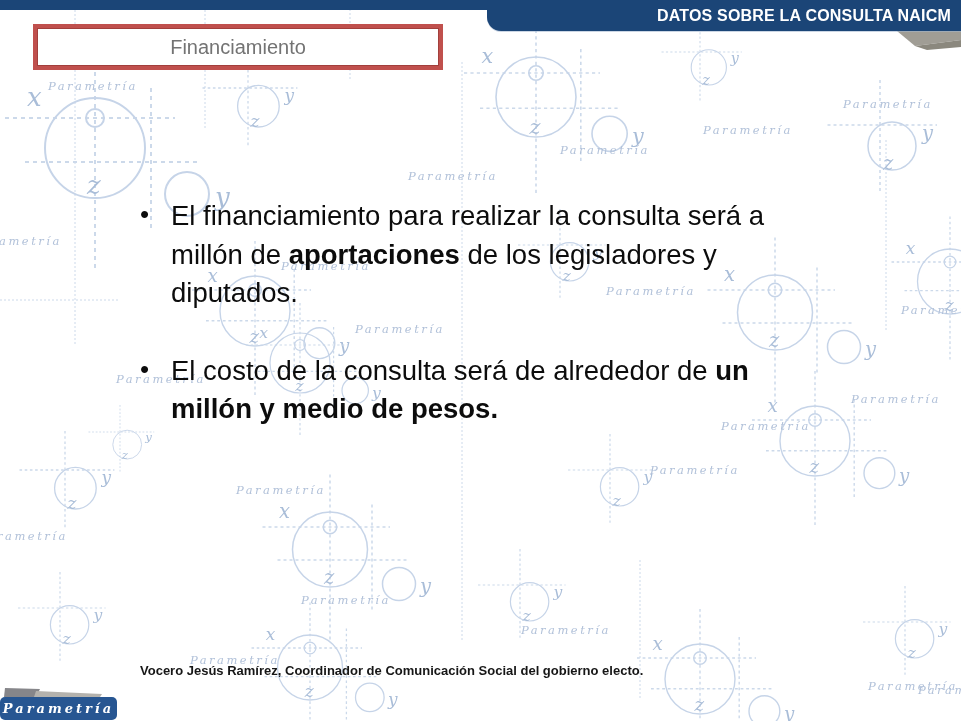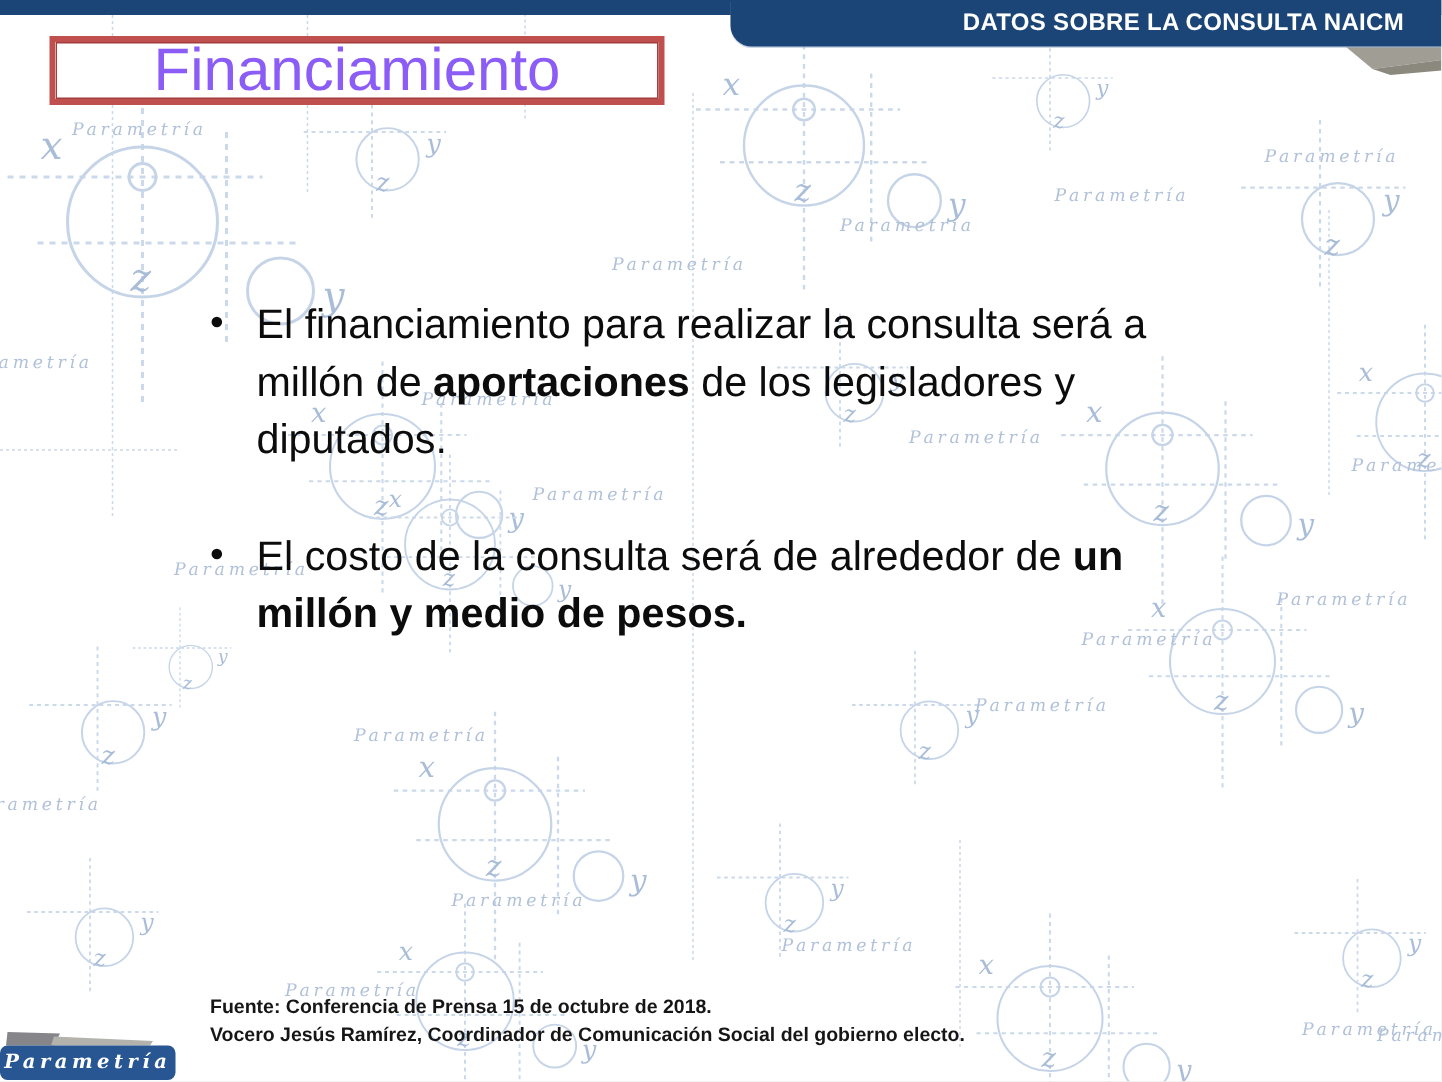--- a/index.html
+++ b/index.html
@@ -11,31 +11,31 @@
   #bg-svg{position:absolute;left:0;top:0;width:961px;height:721px;z-index:0;}
   .pl{stroke:#ccd9ea;stroke-width:1;stroke-dasharray:2 2;fill:none;}
   .pc{stroke:#c6d4e8;stroke-width:1;fill:none;}
   .pt{fill:#a9bdd8;font:italic 13px "DejaVu Serif",serif;}
   .wm{fill:#b1c1d9;font:italic 11.5px "DejaVu Serif",serif;letter-spacing:2.5px;}
   
   .top-strip{position:absolute;left:0;top:0;width:961px;height:10px;background:#1b4577;z-index:1;}
   .header-bar{
     position:absolute;left:487px;top:0;right:0;height:31px;background:#1b4577;z-index:2;
     border-radius:0 0 0 14px;display:flex;align-items:center;justify-content:flex-end;
-    padding-right:25px;box-sizing:border-box;box-shadow:0 1px 0 rgba(160,180,205,.55);
+    padding-right:10px;box-sizing:border-box;box-shadow:0 1px 0 rgba(160,180,205,.55);
   }
   .header-bar span{color:#ffffff;font-size:16px;font-weight:700;letter-spacing:.2px;}
   .corner-fold{position:absolute;right:0;top:31px;width:64px;height:22px;z-index:1;}
   
   .title-box{
     position:absolute;left:33px;top:24px;width:410px;height:46px;background:#fff;z-index:2;
     border:4px solid #c0504d;box-shadow:inset 0 0 0 1px #a23f3c;box-sizing:border-box;
     display:flex;align-items:center;justify-content:center;
   }
-  .title-box span{font-size:40px;color:#8b5cf6;}
+  .title-box span{font-size:20px;color:#737373;}
   
   .bullets{position:absolute;left:140px;top:197px;width:668px;z-index:2;}
   .bullet{position:relative;padding-left:31px;margin-bottom:39px;
     font-size:27.5px;line-height:38.5px;color:#0c0c0c;}
   .bullet .dot{position:absolute;left:0;top:-2px;font-size:26px;}
   .bullet b{font-weight:700;}
   
   .footer{position:absolute;left:140px;top:661px;z-index:2;
     font-size:13px;line-height:19px;font-weight:700;color:#161616;}
   
@@ -154,21 +154,20 @@
       <span class="dot">•</span>
       <span class="btext"><span>El financiamiento para realizar la consulta será a millón de </span><b>aportaciones</b><span> de los legisladores y diputados.</span></span>
     </div>
     <div class="bullet">
       <span class="dot">•</span>
       <span class="btext"><span>El costo de la consulta será de alrededor de </span><b>un millón y medio de pesos.</b><span></span></span>
     </div>
   </div>
 
   <div class="footer">
-    <div>Fuente: Conferencia de Prensa 15 de octubre de 2018.</div>
     <div>Vocero Jesús Ramírez, Coordinador de Comunicación Social del gobierno electo.</div>
   </div>
 
   <svg class="logo-fold" viewBox="0 0 110 12">
     <polygon points="3,2 38,3 34,11 2,11" fill="#86868a"></polygon>
     <polygon points="34,5 100,8 98,11 32,11" fill="#b4b2ad"></polygon>
   </svg>
   <div class="logo">
     <span>Parametría</span>
   </div>

